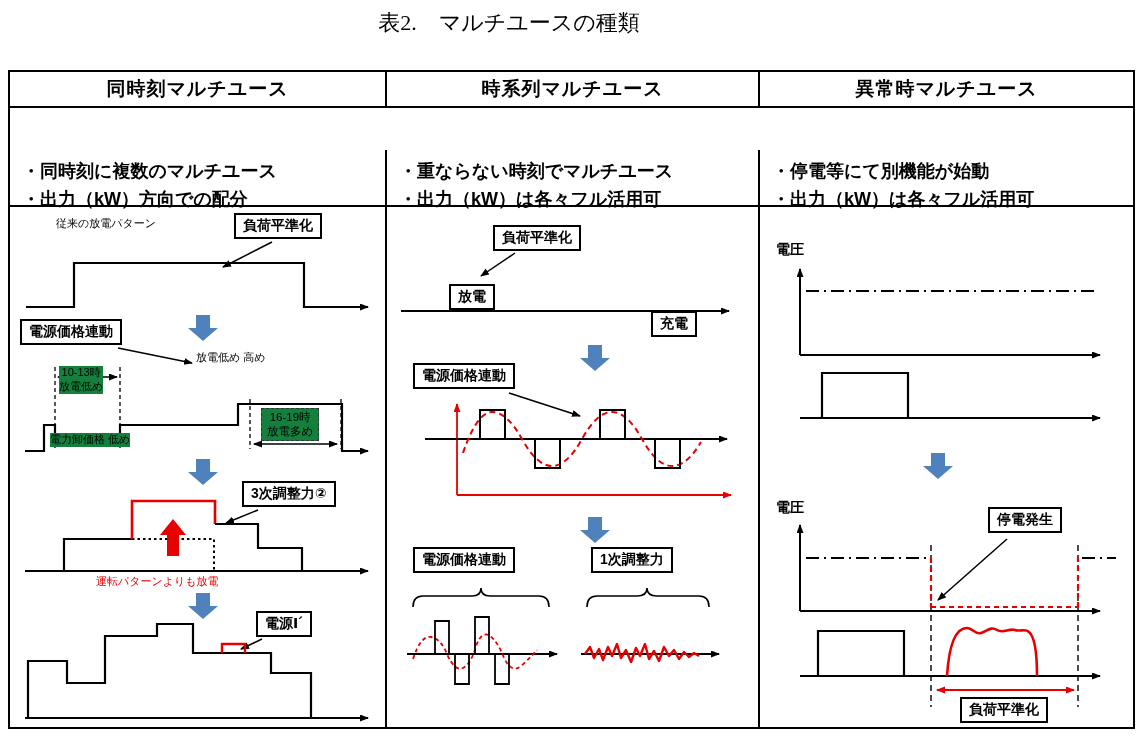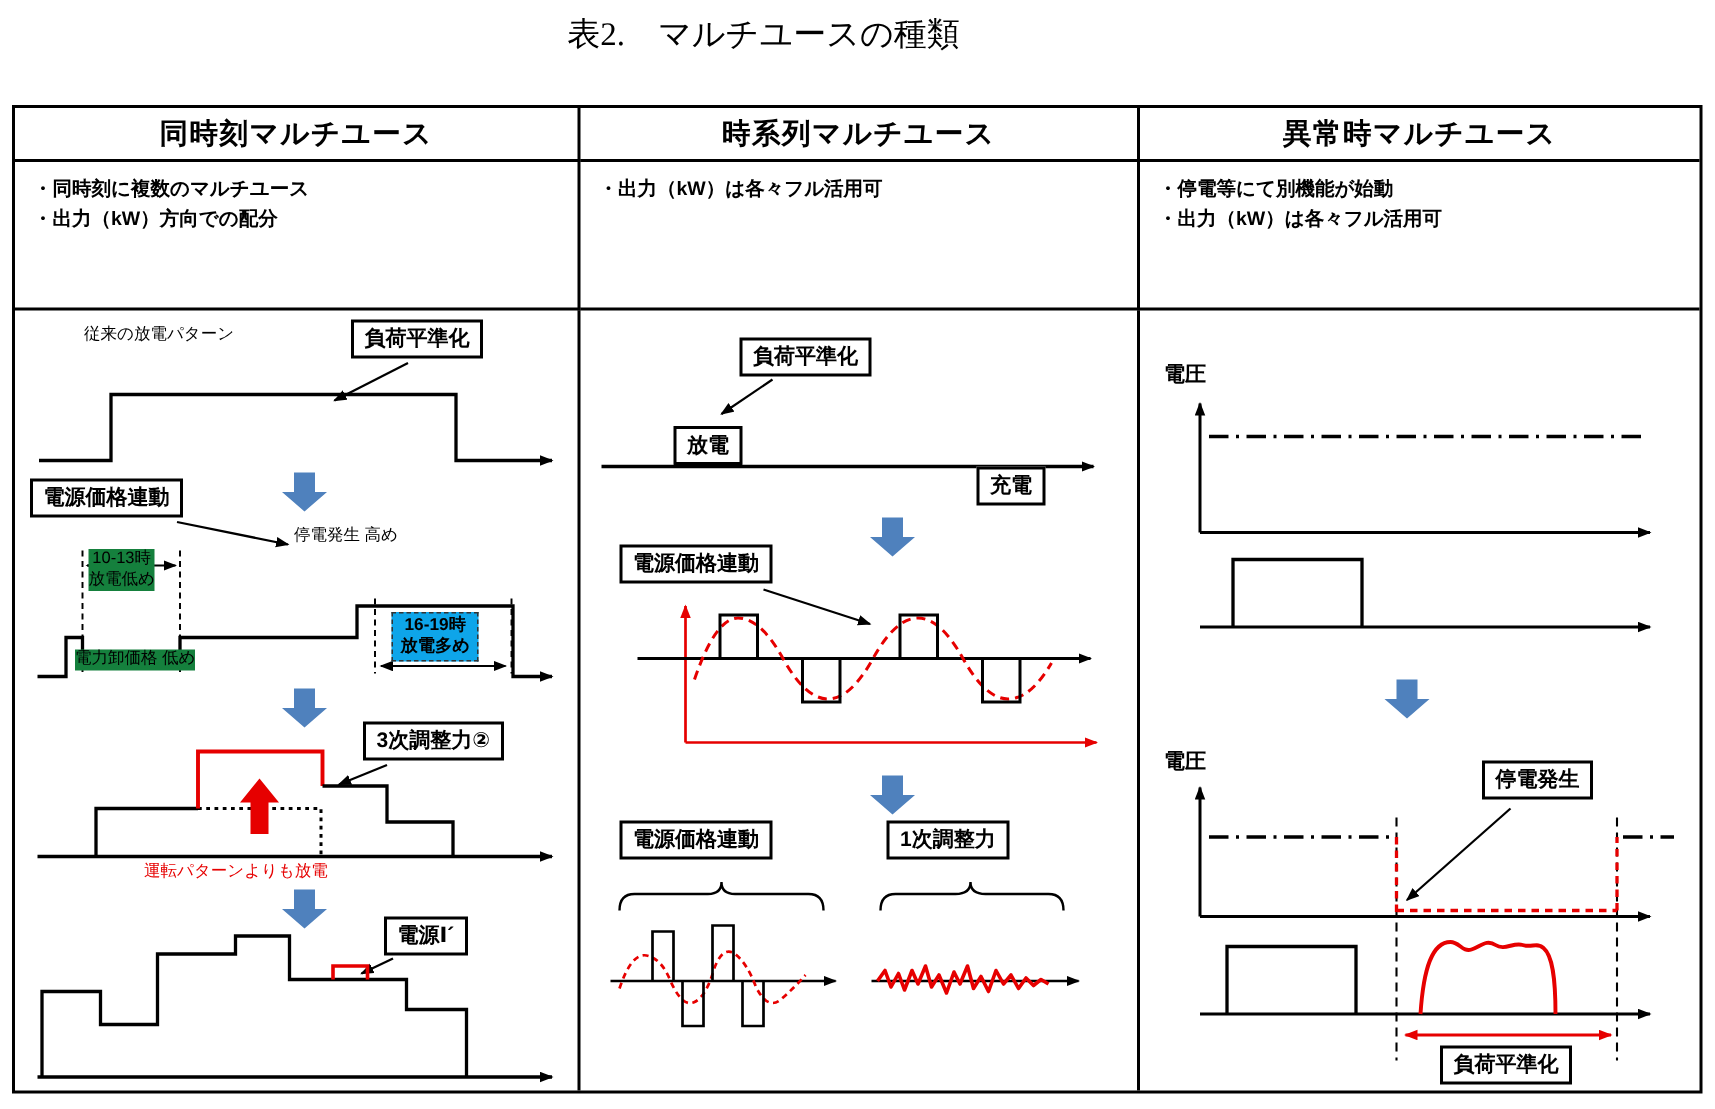--- a/index.html
+++ b/index.html
@@ -8,48 +8,49 @@
   .title{position:absolute;top:8px;left:0;width:100%;text-align:center;
          font-family:"Liberation Serif","DejaVu Serif",serif;font-size:22px;}
   .table{position:absolute;left:8px;top:70px;width:1127px;height:659px;
          border:2px solid #000;display:grid;box-sizing:border-box;
          grid-template-columns:377px 373px 373px;grid-template-rows:36px 99px 1fr;}
   .cell{box-sizing:border-box;}
   .br{border-right:2px solid #000;}
   .bb{border-bottom:2px solid #000;}
   .hdr{display:flex;align-items:center;justify-content:center;
        font-size:19px;font-weight:bold;letter-spacing:1px;}
-  .bullets{padding:8px 12px;font-size:13px;font-weight:bold;line-height:1.55;}
+  .bullets{padding:8px 12px;font-size:18px;font-weight:bold;line-height:1.55;margin-top:42px;}
   .diag{position:relative;overflow:hidden;}
   .diag svg{position:absolute;left:0;top:0;}
   .lbl{position:absolute;font-size:14px;font-weight:bold;line-height:1.25;white-space:nowrap;}
   .boxed{border:2px solid #000;background:#fff;padding:2px 7px;}
   .small{font-size:11px;font-weight:normal;}
   .pre{white-space:pre-line;text-align:center;}
   .wbg{background:#15803d;}
   .red{color:#e60000;}
-  .dashedbox{border:1.5px dashed #333;background:#0ea5e9;padding:1px 5px;font-weight:bold;font-size:11.5px;}
+  .dashedbox{border:1.5px dashed #333;background:#15803d;padding:1px 5px;font-weight:normal;font-size:11.5px;}
 </style>
 </head>
 <body>
 
 <div class="page">
   <div class="title">表2.　マルチユースの種類</div>
 
   <div class="table">
 
     <div class="cell br bb hdr">同時刻マルチユース</div>
     <div class="cell br bb hdr">時系列マルチユース</div>
     <div class="cell bb hdr">異常時マルチユース</div>
 
     <div class="cell br bb bullets">
       <div>・同時刻に複数のマルチユース</div>
       <div>・出力（kW）方向での配分</div>
     </div>
     <div class="cell br bb bullets">
+      <div>・重ならない時刻でマルチユース</div>
       <div>・出力（kW）は各々フル活用可</div>
     </div>
     <div class="cell bb bullets">
       <div>・停電等にて別機能が始動</div>
       <div>・出力（kW）は各々フル活用可</div>
     </div>
 
     <div class="cell br diag">
       <svg width="375" height="520" viewBox="0 0 375 520">
         <defs>
@@ -82,21 +83,21 @@
         <polygon points="186,386 200,386 200,399 208,399 193,412 178,399 186,399" fill="#4f81bd"></polygon>
 
         <line x1="252" y1="432" x2="231" y2="442" stroke="#000" stroke-width="1.5" marker-end="url(#b1)"></line>
         <line x1="15" y1="511" x2="358" y2="511" stroke="#000" stroke-width="2.2" marker-end="url(#b1)"></line>
         <polyline points="18,511 18,454 57,454 57,476 95,476 95,429 147,429 147,417 183,417 183,446 261,446 261,466 301,466 301,511" fill="none" stroke="#000" stroke-width="2.2"></polyline>
         <polyline points="212,446 212,437 235,437 235,446" fill="none" stroke="#e60000" stroke-width="2.4"></polyline>
       </svg>
       <div class="lbl small" style="left:46px;top:10px;font-size:11px;">従来の放電パターン</div>
       <div class="lbl boxed" style="left:224px;top:6px;">負荷平準化</div>
       <div class="lbl boxed" style="left:10px;top:112px;">電源価格連動</div>
-      <div class="lbl small" style="left:186px;top:144px;">停電発生 高め</div>
+      <div class="lbl small" style="left:186px;top:144px;">放電低め 高め</div>
       <div class="lbl small pre wbg" style="left:49px;top:159px;">10-13時
 放電低め</div>
       <div class="lbl dashedbox pre" style="left:251px;top:201px;">16-19時
 放電多め</div>
       <div class="lbl small wbg" style="left:40px;top:226px;">電力卸価格 低め</div>
       <div class="lbl boxed" style="left:232px;top:274px;">3次調整力②</div>
       <div class="lbl small red" style="left:86px;top:368px;">運転パターンよりも放電</div>
       <div class="lbl boxed" style="left:246px;top:404px;">電源Ⅰ´</div>
     </div>
 

